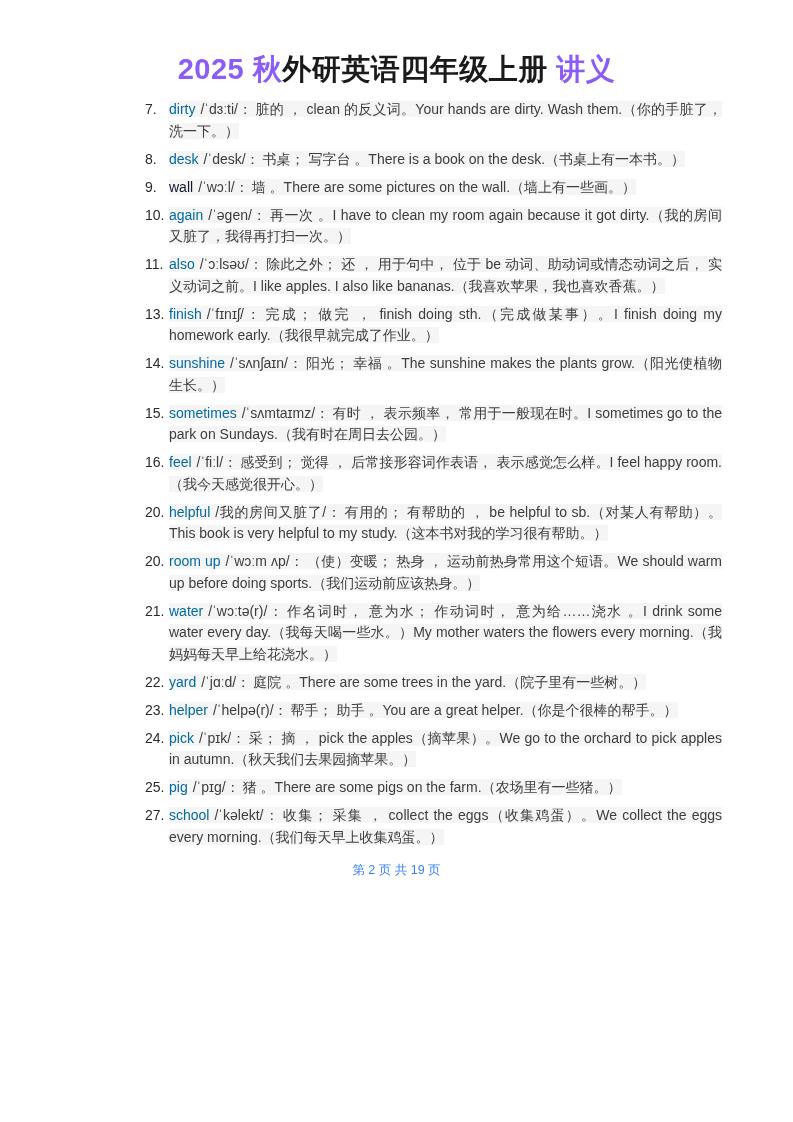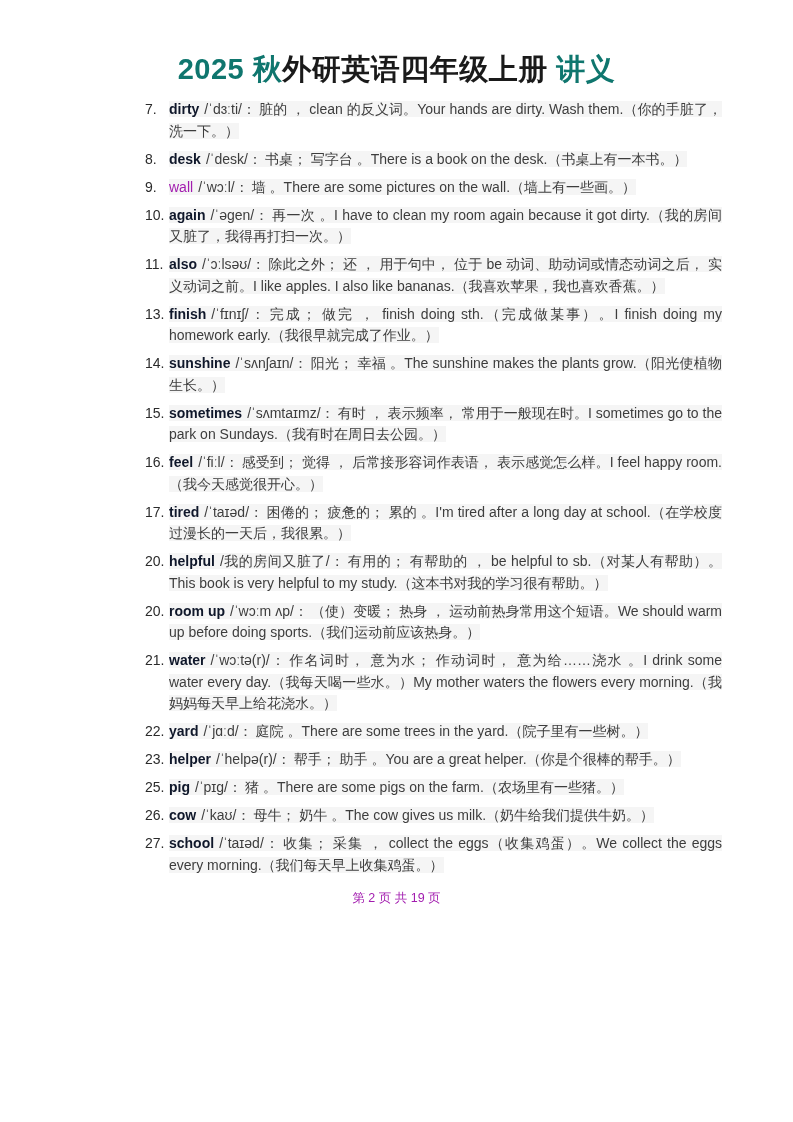--- a/index.html
+++ b/index.html
@@ -14,55 +14,55 @@
   }
   .title {
     margin: 50px 0 0 0;
     text-align: center;
     font-size: 29px;
     font-weight: bold;
     line-height: 38px;
     letter-spacing: 0.5px;
     color: #1a1a1a;
   }
-  .title .red { color: #0f766e; }
+  .title .red { color: #8b5cf6; }
   .vocab-list {
     margin: 11px 0 0 145px;
     width: 577px;
   }
   .item {
     position: relative;
     padding-left: 24px;
     margin-bottom: 6.5px;
     font-size: 14px;
     line-height: 21.5px;
     text-align: justify;
   }
   .item .num {
     position: absolute;
     left: 0;
     top: 0;
     color: #2b2b2b;
   }
   .item .content { background: #f5f5f5; }
   .item .word {
-    color: #0f172a;
-    font-weight: bold;
+    color: #0369a1;
+    font-weight: normal;
     margin-right: 5px;
   }
   .item .word.plain {
-    color: #a21caf;
+    color: #0f172a;
     font-weight: normal;
   }
   .item .phon { margin-right: 3px; }
   .footer {
     margin-top: 14px;
     text-align: center;
     font-size: 12.5px;
-    color: #a21caf;
+    color: #3b82f6;
   }
 </style>
 </head>
 <body>
 
 <div class="page">
 
   <h1 class="title"><span class="red">2025 秋</span><span>外研英语四年级上册 </span><span class="red">讲义</span></h1>
 
   <div class="vocab-list" id="vocab-list">
@@ -96,23 +96,20 @@
     </div>
 
     <div class="item">
       <span class="num">15.</span><span class="content"><b class="word">sometimes</b><span class="phon">/ˈsʌmtaɪmz/：</span><span class="desc">有时 ， 表示频率， 常用于一般现在时。I sometimes go to the park on Sundays.（我有时在周日去公园。）</span></span>
     </div>
 
     <div class="item">
       <span class="num">16.</span><span class="content"><b class="word">feel</b><span class="phon">/ˈfiːl/：</span><span class="desc">感受到； 觉得 ， 后常接形容词作表语， 表示感觉怎么样。I feel happy room.（我今天感觉很开心。）</span></span>
     </div>
 
-    <div class="item">
-      <span class="num">17.</span><span class="content"><b class="word">tired</b><span class="phon">/ˈtaɪəd/：</span><span class="desc">困倦的； 疲惫的； 累的 。I'm tired after a long day at school.（在学校度过漫长的一天后，我很累。）</span></span>
-    </div>
 
     <div class="item">
       <span class="num">20.</span><span class="content"><b class="word">helpful</b><span class="phon">/我的房间又脏了/：</span><span class="desc">有用的； 有帮助的 ， be helpful to sb.（对某人有帮助）。This book is very helpful to my study.（这本书对我的学习很有帮助。）</span></span>
     </div>
 
 
     <div class="item">
       <span class="num">20.</span><span class="content"><b class="word">room up</b><span class="phon">/ˈwɔːm ʌp/：</span><span class="desc">（使）变暖； 热身 ， 运动前热身常用这个短语。We should warm up before doing sports.（我们运动前应该热身。）</span></span>
     </div>
 
@@ -121,29 +118,29 @@
     </div>
 
     <div class="item">
       <span class="num">22.</span><span class="content"><b class="word">yard</b><span class="phon">/ˈjɑːd/：</span><span class="desc">庭院 。There are some trees in the yard.（院子里有一些树。）</span></span>
     </div>
 
     <div class="item">
       <span class="num">23.</span><span class="content"><b class="word">helper</b><span class="phon">/ˈhelpə(r)/：</span><span class="desc">帮手； 助手 。You are a great helper.（你是个很棒的帮手。）</span></span>
     </div>
 
+    <div class="item">
+      <span class="num">24.</span><span class="content"><b class="word">pick</b><span class="phon">/ˈpɪk/：</span><span class="desc">采； 摘 ， pick the apples（摘苹果）。We go to the orchard to pick apples in autumn.（秋天我们去果园摘苹果。）</span></span>
+    </div>
 
     <div class="item">
       <span class="num">25.</span><span class="content"><b class="word">pig</b><span class="phon">/ˈpɪg/：</span><span class="desc">猪 。There are some pigs on the farm.（农场里有一些猪。）</span></span>
     </div>
 
-    <div class="item">
-      <span class="num">26.</span><span class="content"><b class="word">cow</b><span class="phon">/ˈkaʊ/：</span><span class="desc">母牛； 奶牛 。The cow gives us milk.（奶牛给我们提供牛奶。）</span></span>
-    </div>
 
     <div class="item">
-      <span class="num">27.</span><span class="content"><b class="word">school</b><span class="phon">/ˈtaɪəd/：</span><span class="desc">收集； 采集 ， collect the eggs（收集鸡蛋）。We collect the eggs every morning.（我们每天早上收集鸡蛋。）</span></span>
+      <span class="num">27.</span><span class="content"><b class="word">school</b><span class="phon">/ˈkəlekt/：</span><span class="desc">收集； 采集 ， collect the eggs（收集鸡蛋）。We collect the eggs every morning.（我们每天早上收集鸡蛋。）</span></span>
     </div>
   </div>
 
   <div class="footer">第 2 页 共 19 页</div>
 
 </div>
 
 </body></html>

